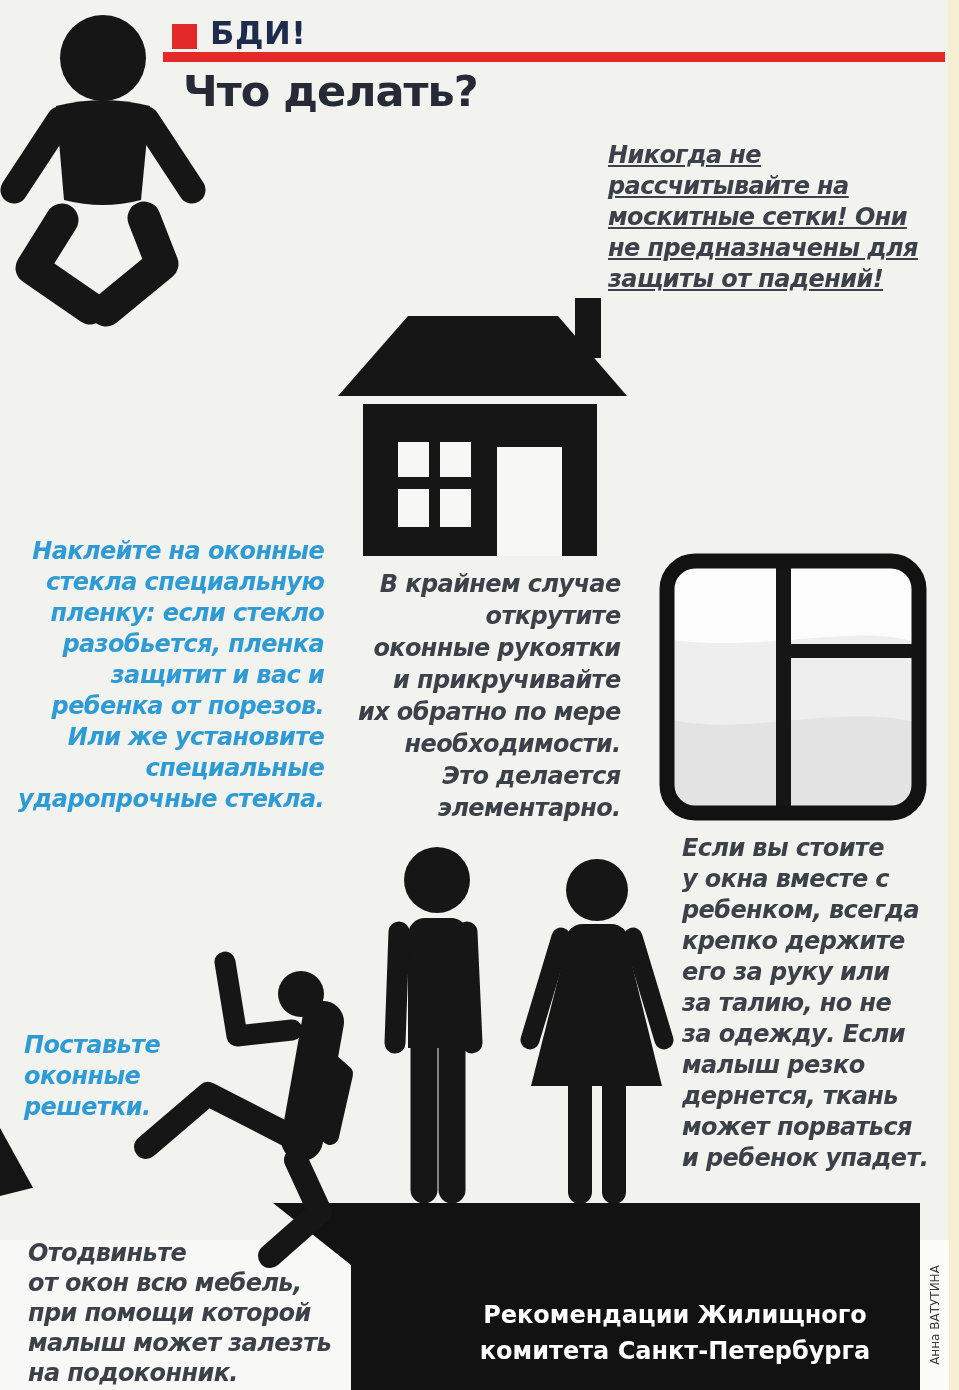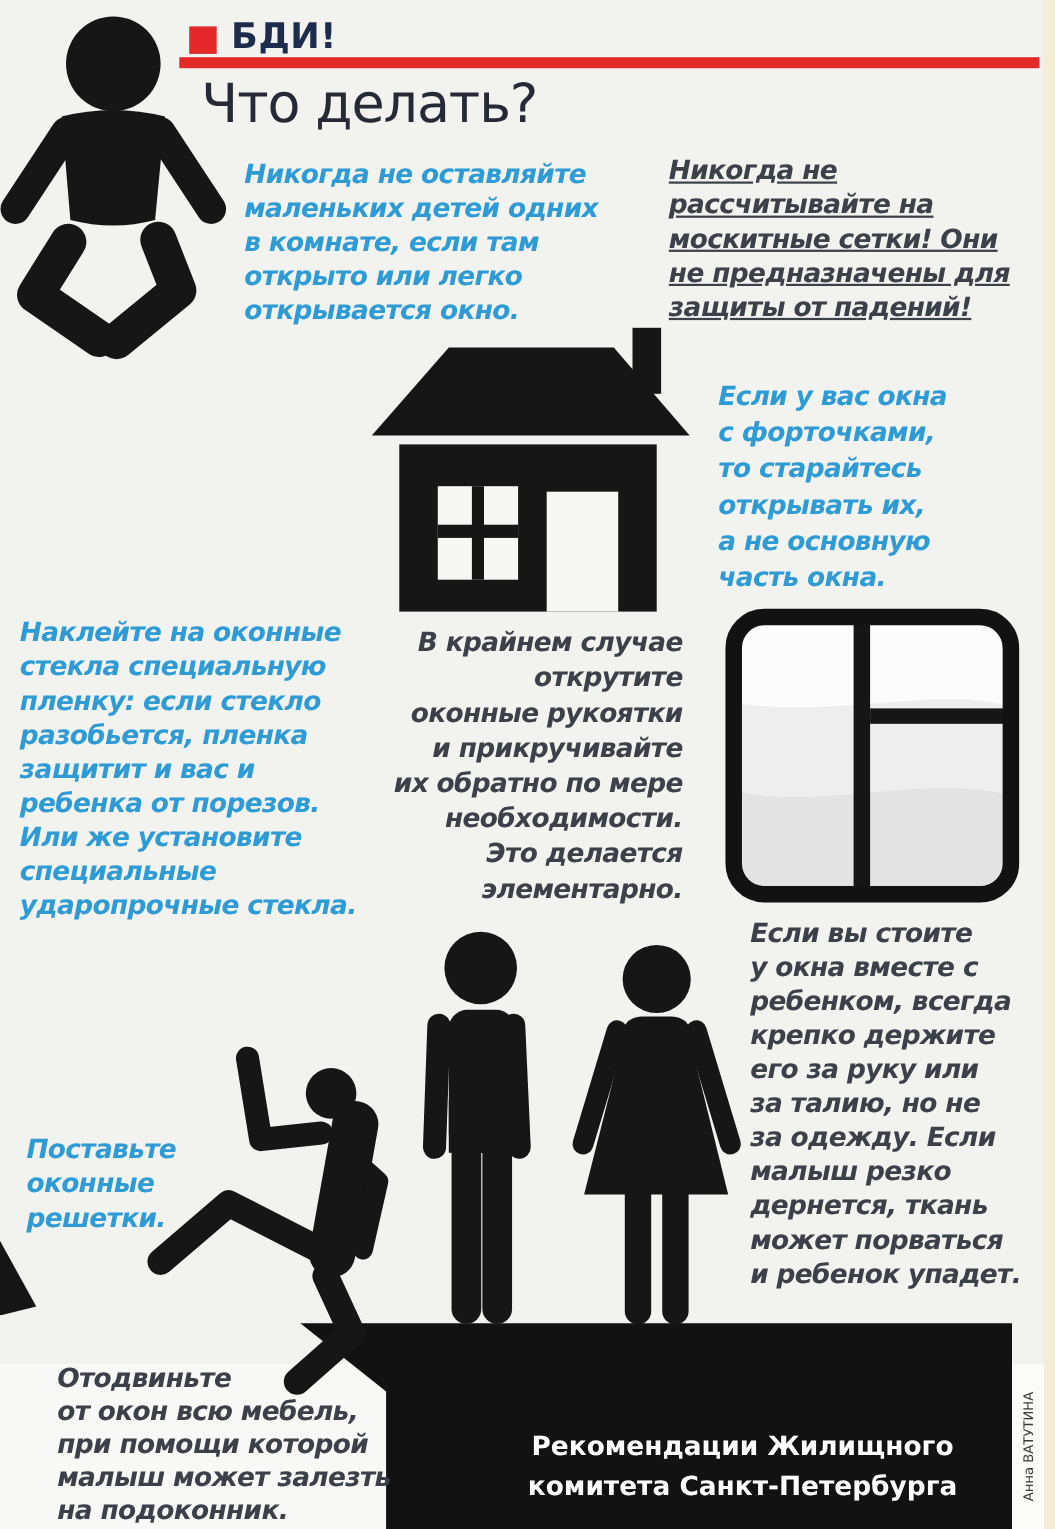--- a/index.html
+++ b/index.html
@@ -12,21 +12,21 @@
   .para{
     position:absolute;white-space:pre-line;
     font-style:italic;font-weight:700;
     font-size:24px;line-height:31px;letter-spacing:-0.6px;
     color:#3c4049;z-index:6;
   }
   .para.blue{color:#2e9bd4;}
   .kicker-square{left:172px;top:24px;width:25px;height:25px;background:#e42a28;z-index:5;}
   .kicker{left:210px;top:14px;font-size:32px;font-weight:700;color:#1d2b4c;letter-spacing:0.5px;z-index:5;}
   .red-line{left:163px;top:52px;width:782px;height:10px;background:#e42a28;z-index:5;}
-  .page-title{left:183px;top:66px;font-size:49px;font-weight:400;color:#252a36;letter-spacing:-1px;z-index:5;}
+  .page-title{left:183px;top:66px;font-size:43px;font-weight:700;color:#252a36;letter-spacing:-1px;z-index:5;}
   .white-box{left:0;top:1240px;width:351px;height:150px;background:#f8f8f6;z-index:2;}
   .footer-rec{
     left:430px;top:1297px;width:490px;text-align:center;z-index:6;
     color:#ffffff;font-weight:700;font-size:24px;line-height:36px;white-space:pre-line;
   }
   .credit-strip{left:920px;top:1240px;width:29px;height:150px;background:#fbfbf8;z-index:4;
     display:flex;align-items:center;justify-content:center;}
   .credit-strip span{transform:rotate(-90deg);white-space:nowrap;font-size:12px;color:#3a3a3a;}
   .cream-strip{left:948px;top:0;width:11px;height:1390px;background:#f4efd3;z-index:1;}
   .left-wedge{left:0;top:1128px;width:33px;height:68px;background:#151515;
@@ -49,48 +49,37 @@
 
   <svg style="left:0;top:8px;" width="210" height="320" viewBox="0 0 210 320">
     <circle class="ink" cx="103" cy="50" r="43"></circle>
     <path class="ink" d="M56,98 Q103,86 150,98 L141,192 Q103,202 64,192 Z"></path>
     <line class="ink-st" x1="60" y1="112" x2="14" y2="182" stroke-width="27" stroke-linecap="round"></line>
     <line class="ink-st" x1="146" y1="112" x2="192" y2="182" stroke-width="27" stroke-linecap="round"></line>
     <polyline class="ink-st" points="62,212 32,260 90,300" stroke-width="33" stroke-linecap="round" stroke-linejoin="round"></polyline>
     <polyline class="ink-st" points="144,210 162,256 106,302" stroke-width="33" stroke-linecap="round" stroke-linejoin="round"></polyline>
   </svg>
 
-  <div class="para blue" style="left:222px;top:143px;">Никогда не оставляйте
-маленьких детей одних
-в комнате, если там
-открыто или легко
-открывается окно.</div>
   <div class="para" style="left:608px;top:140px;text-decoration:underline;">Никогда не
 рассчитывайте на
 москитные сетки! Они
 не предназначены для
 защиты от падений!</div>
 
   <svg style="left:338px;top:296px;" width="300" height="270" viewBox="0 0 300 270">
     <rect class="ink" x="237" y="2" width="26" height="60"></rect>
     <polygon class="ink" points="0,100 70,20 220,20 289,100"></polygon>
     <rect class="ink" x="25" y="108" width="234" height="152"></rect>
     <rect x="60" y="146" width="73" height="85" fill="#f7f7f5"></rect>
     <rect class="ink" x="91" y="146" width="11" height="85"></rect>
     <rect class="ink" x="60" y="181" width="73" height="12"></rect>
     <rect x="159" y="151" width="65" height="109" fill="#f7f7f5"></rect>
   </svg>
 
-  <div class="para blue" style="left:653px;top:344px;line-height:33px;">Если у вас окна
-с форточками,
-то старайтесь
-открывать их,
-а не основную
-часть окна.</div>
-  <div class="para blue" style="left:18px;top:560px;">Наклейте на оконные
+  <div class="para blue" style="left:18px;top:536px;text-align:right;">Наклейте на оконные
 стекла специальную
 пленку: если стекло
 разобьется, пленка
 защитит и вас и
 ребенка от порезов.
 Или же установите
 специальные
 ударопрочные стекла.</div>
   <div class="para" style="left:358px;top:568px;line-height:32px;text-align:right;">В крайнем случае
 открутите
@@ -162,21 +151,21 @@
       <circle class="ink" cx="237" cy="50" r="31"></circle>
       <rect class="ink" x="205" y="84" width="64" height="44" rx="18"></rect>
       <path class="ink" d="M211,88 h52 l39,158 h-131 Z"></path>
       <line class="ink-st" x1="201" y1="97" x2="170" y2="200" stroke-width="19" stroke-linecap="round"></line>
       <line class="ink-st" x1="273" y1="97" x2="304" y2="200" stroke-width="19" stroke-linecap="round"></line>
       <line class="ink-st" x1="220" y1="246" x2="220" y2="352" stroke-width="24" stroke-linecap="round"></line>
       <line class="ink-st" x1="254" y1="246" x2="254" y2="352" stroke-width="24" stroke-linecap="round"></line>
     </g>
   </svg>
 
-  <div class="para" style="left:28px;top:1238px;line-height:30px;z-index:6;margin-left:24px;">Отодвиньте
+  <div class="para" style="left:28px;top:1238px;line-height:30px;z-index:6;">Отодвиньте
 от окон всю мебель,
 при помощи которой
 малыш может залезть
 на подоконник.</div>
 
   <div class="abs footer-rec">Рекомендации Жилищного
 комитета Санкт-Петербурга</div>
 
   <div class="abs credit-strip">
     <span>Анна ВАТУТИНА</span>

